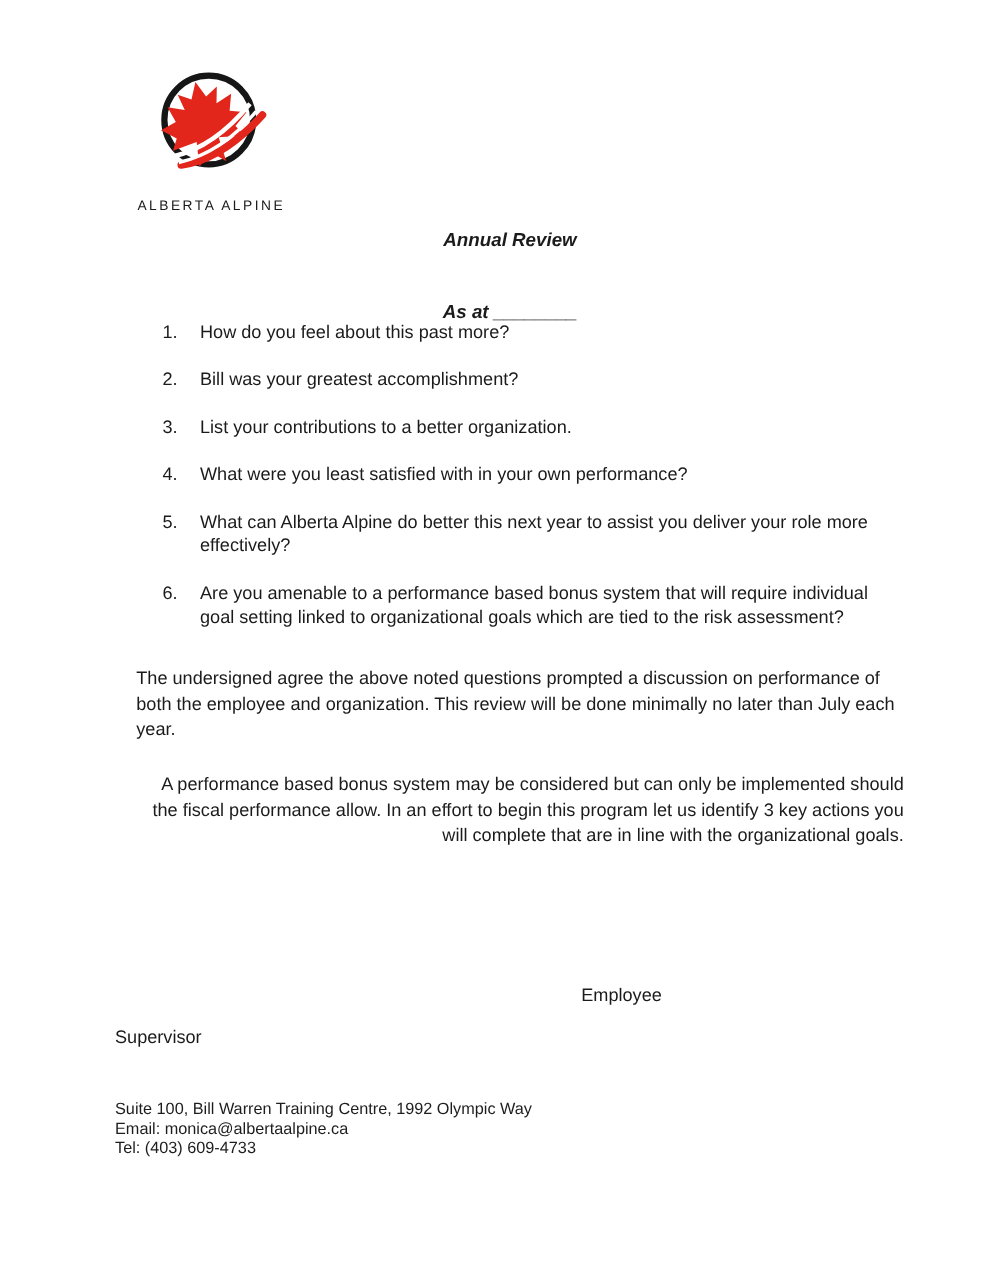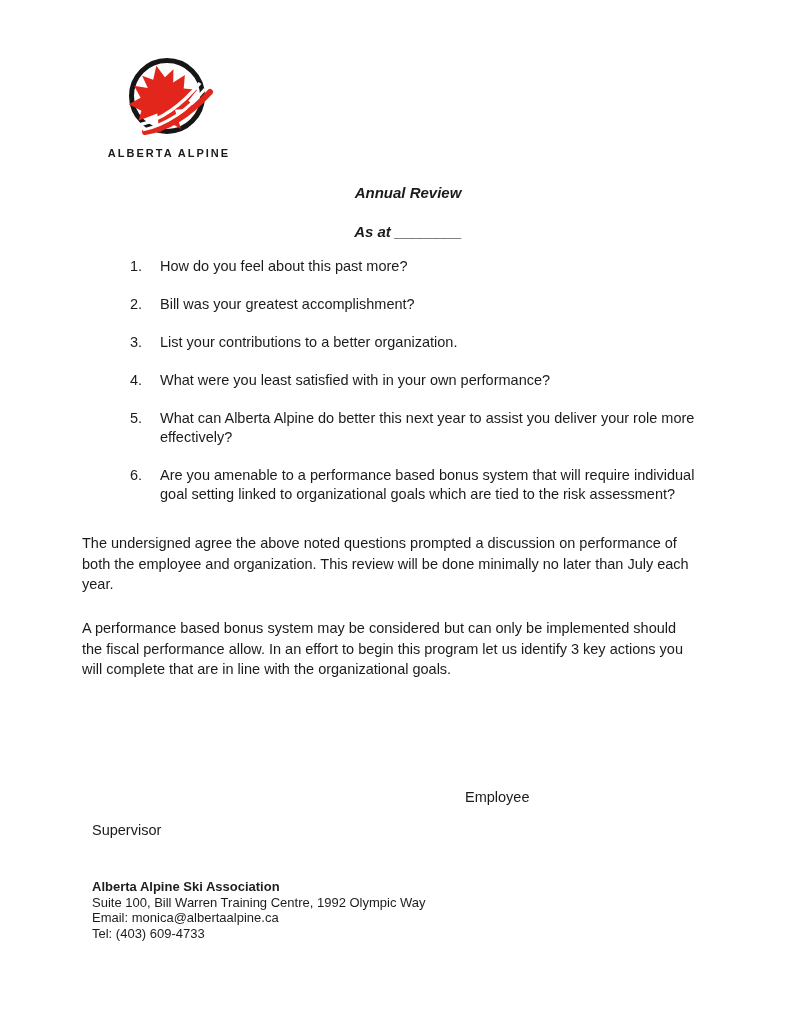--- a/index.html
+++ b/index.html
@@ -18,41 +18,41 @@
   .logo-block {
     position: absolute;
     left: 104px;
     top: 55px;
     width: 130px;
     text-align: center;
   }
   .logo-mark { display: block; margin: 0 auto; }
   .logo-brand {
     display: block;
-    margin-top: 8px;
+    margin-top: 20px;
     font-size: 11px;
-    font-weight: bold;
+    font-weight: normal;
     letter-spacing: 2px;
     color: #1a1a1a;
     white-space: nowrap;
   }
 
   
   .center-band {
     position: absolute;
     left: 92px;
     width: 632px;
     text-align: center;
     font-weight: bold;
     font-size: 15px;
     line-height: 19px;
     font-style: italic;
   }
   .title-band { top: 183px; }
-  .asat-band { top: 222px; }
+  .asat-band { top: 240px; }
   .asat-blank { letter-spacing: 0px; }
 
   
   .questions {
     position: absolute;
     left: 92px;
     top: 257px;
     width: 628px;
     font-size: 14.5px;
     line-height: 19px;
@@ -66,27 +66,27 @@
     flex: 0 0 30px;
   }
   .q-text {
     flex: 1;
     max-width: 545px;
   }
 
   
   .para {
     position: absolute;
-    left: 82px;
+    left: 109px;
     width: 614px;
     font-size: 14.5px;
     line-height: 20.5px;
   }
   .para-1 { top: 533px; }
-  .para-2 { top: 618px; }
+  .para-2 { top: 618px; text-align: right; }
 
   
   .sig-label {
     position: absolute;
     top: 788px;
     font-size: 14.5px;
     line-height: 19px;
   }
   .sig-supervisor { left: 92px; margin-top: 33px; }
   .sig-employee { left: 465px; text-align: center; }
@@ -154,19 +154,18 @@
     </div>
   </div>
 
   <div class="para para-1">The undersigned agree the above noted questions prompted a discussion on performance of both the employee and organization.  This review will be done minimally no later than July each year.</div>
   <div class="para para-2">A performance based bonus system may be considered but can only be implemented should the fiscal performance allow.  In an effort to begin this program let us identify 3 key actions you will complete that are in line with the organizational goals.</div>
 
   <div class="sig-label sig-supervisor">Supervisor</div>
   <div class="sig-label sig-employee">Employee</div>
 
   <div class="footer">
-    <div class="footer-org">Alberta Alpine Ski Association</div>
     <div>Suite 100, Bill Warren Training Centre, 1992 Olympic Way</div>
     <div>Email: monica@albertaalpine.ca</div>
     <div>Tel: (403) 609-4733</div>
   </div>
 
 </div>
 
 </body></html>

